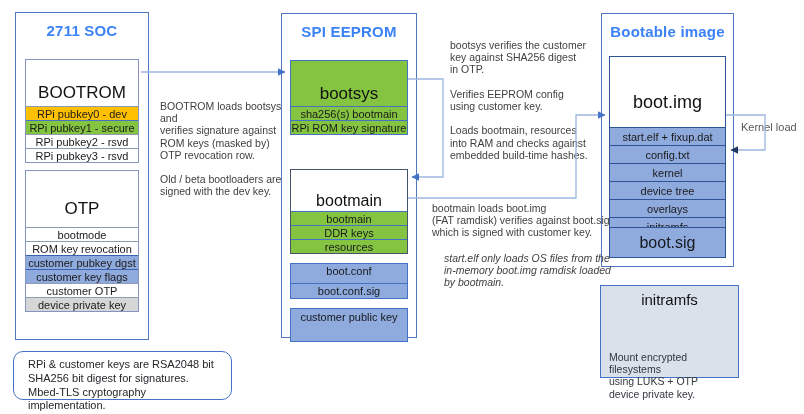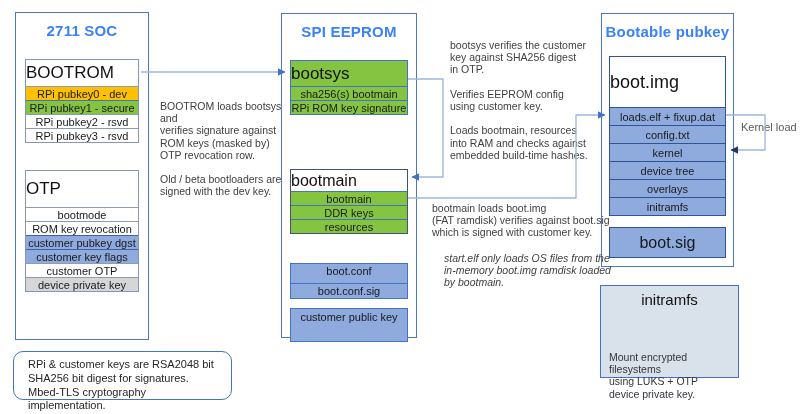--- a/index.html
+++ b/index.html
@@ -4,21 +4,21 @@
 <style>
   html,body{margin:0;padding:0;background:#fff;}
   .canvas{position:relative;width:804px;height:414px;background:#ffffff;
           font-family:"Liberation Sans",sans-serif;overflow:hidden;}
   .abs{position:absolute;}
   
   .outer{border:1.5px solid #4E77BE;background:#fff;box-sizing:border-box;}
   .outer-title{font-weight:bold;font-size:15px;color:#3b82f6;text-align:center;padding-top:9px;letter-spacing:.2px;}
   
   .stack{border:1px solid #8496C0;background:#fff;box-sizing:border-box;}
-  .stack .hd{font-size:17px;color:#111;}
+  .stack .hd{text-align:center;font-size:17px;color:#111;margin-top:20px;}
   .row{font-size:11px;text-align:center;color:#1a1a1a;height:14px;line-height:14px;
        border-top:1px solid #8f9bb3;box-sizing:border-box;overflow:hidden;white-space:nowrap;}
   .c-orange{background:#FFC000;}
   .c-green{background:#84C441;border-top-color:#4472C4;}
   .c-blue{background:#8FAADC;border-top-color:#3A62AE;}
   .c-gray{background:#D6D6D6;}
   .c-white{background:#fff;}
   .stack.green-stack{border:1.5px solid #4472C4;background:#84C441;}
   .stack.green-stack .hd{background:#84C441;}
   .stack.navy-stack{border:1.5px solid #2F5496;}
@@ -84,26 +84,26 @@
     <div class="row c-green">bootmain</div>
     <div class="row c-green">DDR keys</div>
     <div class="row c-green">resources</div>
   </div>
 
   <div class="abs pill" style="left:290px;top:263px;width:118px;height:24px;line-height:14px;">boot.conf</div>
   <div class="abs pill" style="left:290px;top:283px;width:118px;height:16px;line-height:14px;">boot.conf.sig</div>
   <div class="abs pill" style="left:290px;top:308px;width:118px;height:34px;line-height:16px;">customer public key</div>
 
   <div class="abs outer" style="left:601px;top:13px;width:133px;height:254px;">
-    <div class="outer-title">Bootable pubkey</div>
+    <div class="outer-title">Bootable image</div>
   </div>
 
   <div class="abs stack navy-stack" style="left:609px;top:56px;width:117px;">
     <div class="hd" style="line-height:50px;height:50px;font-size:18px;">boot.img</div>
-    <div class="row c-blue">loads.elf + fixup.dat</div>
+    <div class="row c-blue">start.elf + fixup.dat</div>
     <div class="row c-blue">config.txt</div>
     <div class="row c-blue">kernel</div>
     <div class="row c-blue">device tree</div>
     <div class="row c-blue">overlays</div>
     <div class="row c-blue">initramfs</div>
   </div>
 
   <div class="abs pill" style="left:609px;top:227px;width:117px;height:31px;line-height:29px;font-size:16px;border-color:#2F5496;">boot.sig</div>
 
   <div class="abs initramfs-note" style="left:600px;top:285px;width:139px;height:93px;">

